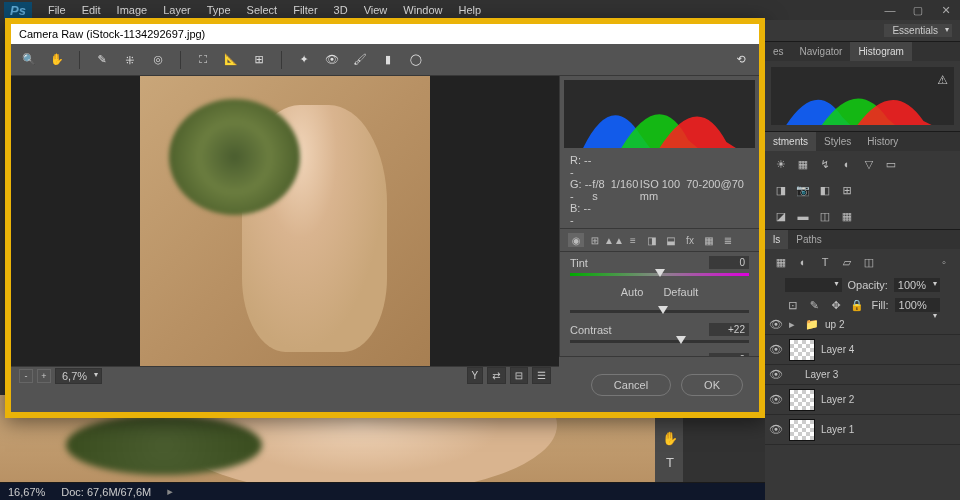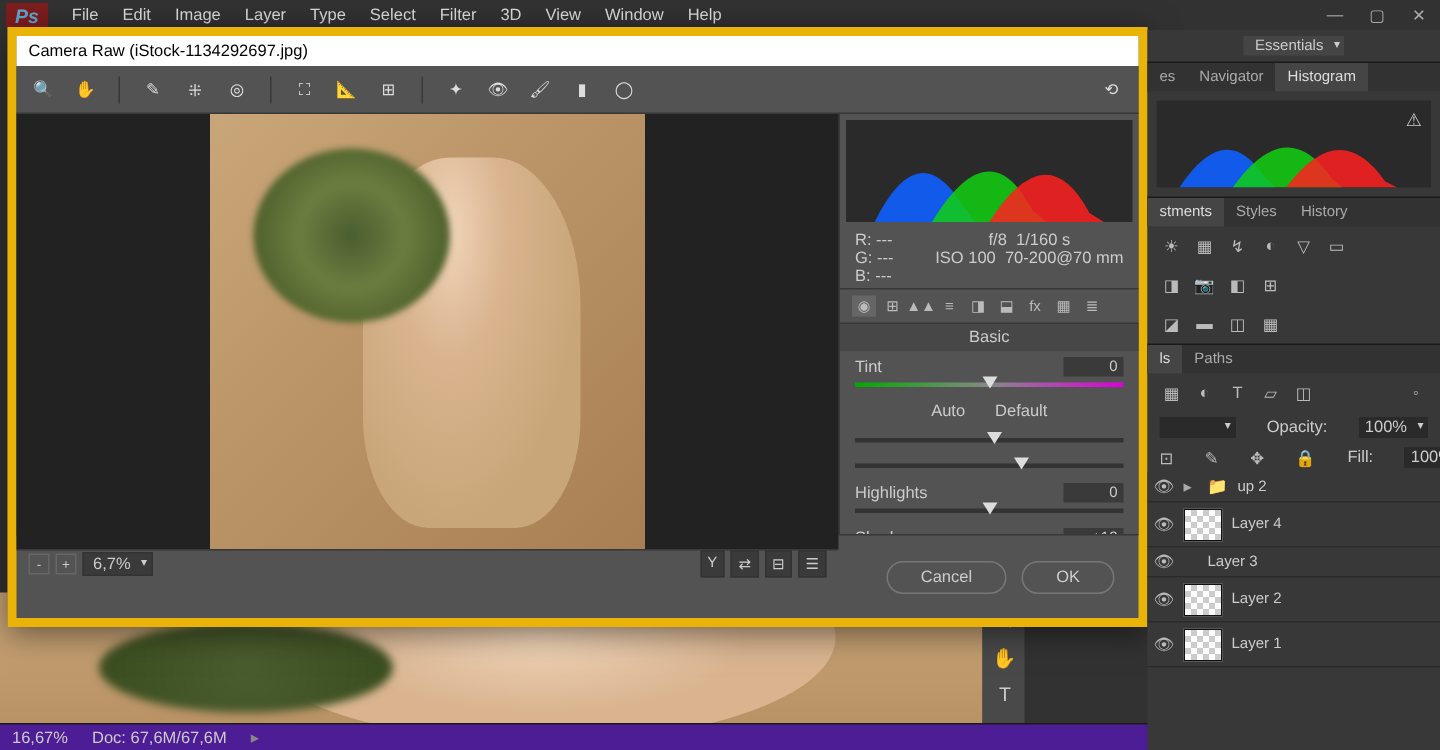--- a/index.html
+++ b/index.html
@@ -1,18 +1,18 @@
 <!DOCTYPE html>
 <html><head>
 <meta charset="utf-8">
 <style>
 *{margin:0;padding:0;box-sizing:border-box;font-family:"Segoe UI",Tahoma,sans-serif;font-size:11px;color:#ccc;user-select:none}
 body{background:#323232;width:960px;height:500px;overflow:hidden;position:relative}
 .menubar{height:20px;background:#323232;display:flex;align-items:center;padding-left:4px;gap:0}
-.ps-logo{background:#7f1d1d;color:#5fa8d3;font-weight:bold;font-style:italic;padding:1px 6px;font-size:13px;margin-right:8px}
+.ps-logo{background:#0c4a6e;color:#5fa8d3;font-weight:bold;font-style:italic;padding:1px 6px;font-size:13px;margin-right:8px}
 .menu-item{padding:2px 8px;color:#ddd;cursor:default}
 .win-controls{position:absolute;top:0;right:0;display:flex;gap:0}
 .win-btn{width:28px;height:20px;display:flex;align-items:center;justify-content:center;color:#aaa}
 .cr-window{position:absolute;left:5px;top:18px;width:760px;height:400px;background:#535353;border:6px solid #eab308;box-shadow:0 4px 20px rgba(0,0,0,.5);display:flex;flex-direction:column}
 .cr-title{height:20px;background:#fff;color:#000;display:flex;align-items:center;padding:0 8px;font-size:11px}
 .cr-toolbar{height:32px;background:#535353;border-bottom:1px solid #383838;display:flex;align-items:center;padding:0 10px;gap:12px}
 .cr-toolbar .tool{width:16px;height:16px;display:inline-flex;align-items:center;justify-content:center;color:#ddd;cursor:pointer}
 .cr-toolbar .sep{width:1px;height:18px;background:#383838;margin:0 2px}
 .cr-body{flex:1;display:flex;min-height:0}
 .cr-canvas-wrap{flex:1;display:flex;flex-direction:column;background:#535353}
@@ -25,60 +25,60 @@
 .zoom-btn{width:14px;height:14px;border:1px solid #666;display:flex;align-items:center;justify-content:center;font-size:9px}
 .zoom-sel{padding:1px 14px 1px 6px;border:1px solid #333;background:#3a3a3a;position:relative}
 .zoom-sel::after{content:"▾";position:absolute;right:3px;top:1px;font-size:8px}
 .canvas-foot-r{margin-left:auto;display:flex;gap:4px}
 .cf-btn{border:1px solid #333;background:#3a3a3a;padding:2px 4px;font-size:10px}
 .cr-side{width:200px;background:#535353;border-left:1px solid #383838;display:flex;flex-direction:column}
 .histo{height:68px;background:#2a2a2a;margin:4px;position:relative;overflow:hidden}
 .histo svg{width:100%;height:100%}
 .meta-row{display:flex;justify-content:space-between;padding:2px 10px;font-size:10px;color:#aaa}
 .meta-left{display:flex;flex-direction:column;gap:0;font-size:9px}
-.meta-right{display:flex;flex-direction:column;font-size:10px;align-items:center}
+.meta-right{display:flex;flex-direction:row;font-size:10px;align-items:center}
 .icon-tabs{display:flex;gap:3px;padding:4px 8px;border-top:1px solid #383838;border-bottom:1px solid #383838}
 .icon-tab{width:16px;height:14px;display:flex;align-items:center;justify-content:center;font-size:10px;color:#bbb}
 .icon-tab.active{background:#666}
 .panel-title{text-align:center;padding:3px 0;font-size:11px;background:#474747}
 .slider-row{padding:4px 10px 0 10px}
 .slider-head{display:flex;justify-content:space-between;align-items:center;margin-bottom:2px}
 .slider-val{width:40px;text-align:right;background:#3a3a3a;padding:1px 4px;font-size:10px}
 .slider-track{height:3px;background:#333;position:relative;margin:4px 0 6px 0}
 .slider-track.tint{background:linear-gradient(90deg,#0a0,#888,#d0d)}
 .slider-thumb{position:absolute;top:-4px;width:0;height:0;border-left:5px solid transparent;border-right:5px solid transparent;border-top:8px solid #ddd;transform:translateX(-5px)}
 .auto-row{display:flex;justify-content:center;gap:20px;padding:4px 0;font-size:10px;}
 .cr-buttons{height:56px;border-top:1px solid #383838;display:flex;align-items:center;justify-content:flex-end;padding:0 16px;gap:10px}
 .cr-btn{padding:4px 22px;border:1px solid #777;border-radius:12px;background:#535353;font-size:11px;cursor:pointer}
 .right-panels{position:absolute;right:0;top:20px;width:195px;height:480px;background:#383838;display:flex;flex-direction:column}
-.rp-head{height:22px;display:flex;align-items:center;padding:0 20px;justify-content:center;border-bottom:1px solid #1a1a1a;gap:6px}
+.rp-head{height:22px;display:flex;align-items:center;padding:0 8px;justify-content:flex-end;border-bottom:1px solid #1a1a1a;gap:6px}
 .rp-dd{padding:1px 14px 1px 8px;background:#454545;position:relative;font-size:10px}
 .rp-dd::after{content:"▾";position:absolute;right:3px;font-size:8px}
 .rp-tabs{display:flex;background:#323232}
 .rp-tab{padding:4px 8px;font-size:10px;color:#aaa}
 .rp-tab.active{background:#454545;color:#ddd}
 .rp-histo{height:58px;background:#2a2a2a;margin:6px;position:relative}
 .rp-warn{position:absolute;right:6px;top:6px;color:#ccc;font-size:12px}
 .rp-section{border-top:1px solid #1a1a1a}
 .rp-icons{display:flex;gap:6px;padding:6px 8px;flex-wrap:wrap}
 .rp-ic{width:16px;height:14px;display:flex;align-items:center;justify-content:center;font-size:11px;color:#bbb}
-.rp-prop{display:flex;align-items:center;padding:3px 8px;gap:21px;font-size:10px}
+.rp-prop{display:flex;align-items:center;padding:3px 20px;gap:6px;font-size:10px}
 .rp-prop-dd{background:#2a2a2a;padding:1px 14px 1px 4px;position:relative;min-width:44px}
 .rp-prop-dd::after{content:"▾";position:absolute;right:3px;font-size:8px}
 .layers-list{flex:1;overflow:hidden;background:#383838}
 .layer-row{display:flex;align-items:center;height:30px;border-bottom:1px solid #2a2a2a;padding:0 4px;gap:6px}
 .layer-eye{width:14px;text-align:center;color:#bbb}
 .layer-thumb{width:26px;height:22px;background:#fff;background-image:repeating-conic-gradient(#ccc 0 25%,#fff 0 50%);background-size:8px 8px;border:1px solid #111}
 .layer-name{font-size:10px}
 .group-row{height:20px}
 .group-arrow{width:10px;color:#aaa}
 .group-ic{width:14px;color:#aaa}
 .vt{width:26px;height:22px;display:flex;align-items:center;justify-content:center;margin:1px auto;font-size:13px}
 .tool-strip{position:absolute;left:655px;top:400px;width:28px;display:flex;flex-direction:column;gap:0;background:#494949;padding:2px}
-.status-bar{position:absolute;left:0;bottom:0;height:18px;width:765px;background:#4c1d95;display:flex;align-items:center;padding:0 8px;gap:16px;font-size:10px;border-top:1px solid #1a1a1a}
+.status-bar{position:absolute;left:0;bottom:0;height:18px;width:765px;background:#0f172a;display:flex;align-items:center;padding:0 8px;gap:16px;font-size:10px;border-top:1px solid #1a1a1a}
 .bg-photo{position:absolute;left:0;top:395px;width:655px;height:90px;background:linear-gradient(180deg,#c9a679,#b89164);overflow:hidden}
 .bg-photo::before{content:"";position:absolute;left:25%;top:-40px;width:60%;height:140px;background:radial-gradient(ellipse,#f0d4b8 0%,#d9b48f 50%);border-radius:50%}
 .bg-photo::after{content:"";position:absolute;left:10%;top:20px;width:30%;height:60px;background:radial-gradient(circle,#4a5d2f,#3a4d1f);border-radius:50%;filter:blur(3px)}
 </style>
 </head>
 <body>
 
 <div class="menubar">
   <span class="ps-logo">Ps</span>
   <span class="menu-item">File</span>
@@ -172,21 +172,20 @@
         <span class="icon-tab active">◉</span>
         <span class="icon-tab">⊞</span>
         <span class="icon-tab">▲▲</span>
         <span class="icon-tab">≡</span>
         <span class="icon-tab">◨</span>
         <span class="icon-tab">⬓</span>
         <span class="icon-tab">fx</span>
         <span class="icon-tab">▦</span>
         <span class="icon-tab">≣</span>
       </div>
-      <div class="panel-title">Basic</div>
       <div style="flex:1;overflow:hidden">
         <div class="slider-row">
           <div class="slider-head">
             <span>Tint</span>
             <span class="slider-val">0</span>
           </div>
           <div class="slider-track tint">
               <div class="slider-thumb" style="left:50%"></div>
             </div>
         </div>
@@ -194,20 +193,24 @@
           <span>Auto</span>
           <span>Default</span>
         </div>
         <div id="sliders">
             <div class="slider-row">
               <div class="slider-track">
                 <div class="slider-thumb" style="left:52%"></div>
               </div>
             </div>
             <div class="slider-row">
+              <div class="slider-head">
+                <span>Contrast</span>
+                <span class="slider-val">+22</span>
+              </div>
               <div class="slider-track">
                 <div class="slider-thumb" style="left:62%"></div>
               </div>
             </div>
             <div class="slider-row">
               <div class="slider-head">
                 <span>Highlights</span>
                 <span class="slider-val">0</span>
               </div>
               <div class="slider-track">

